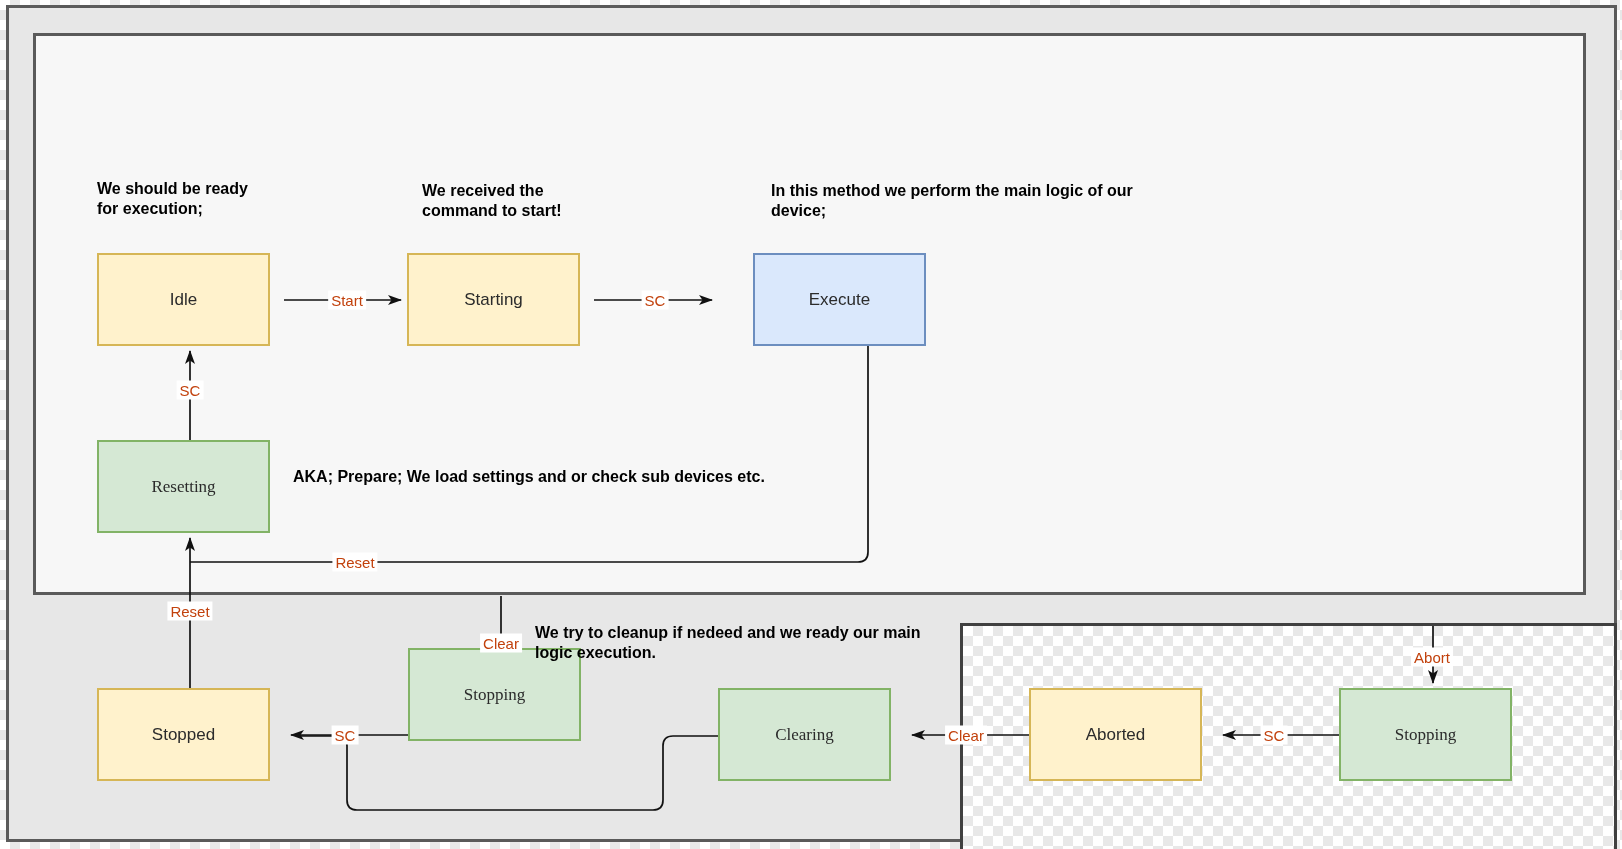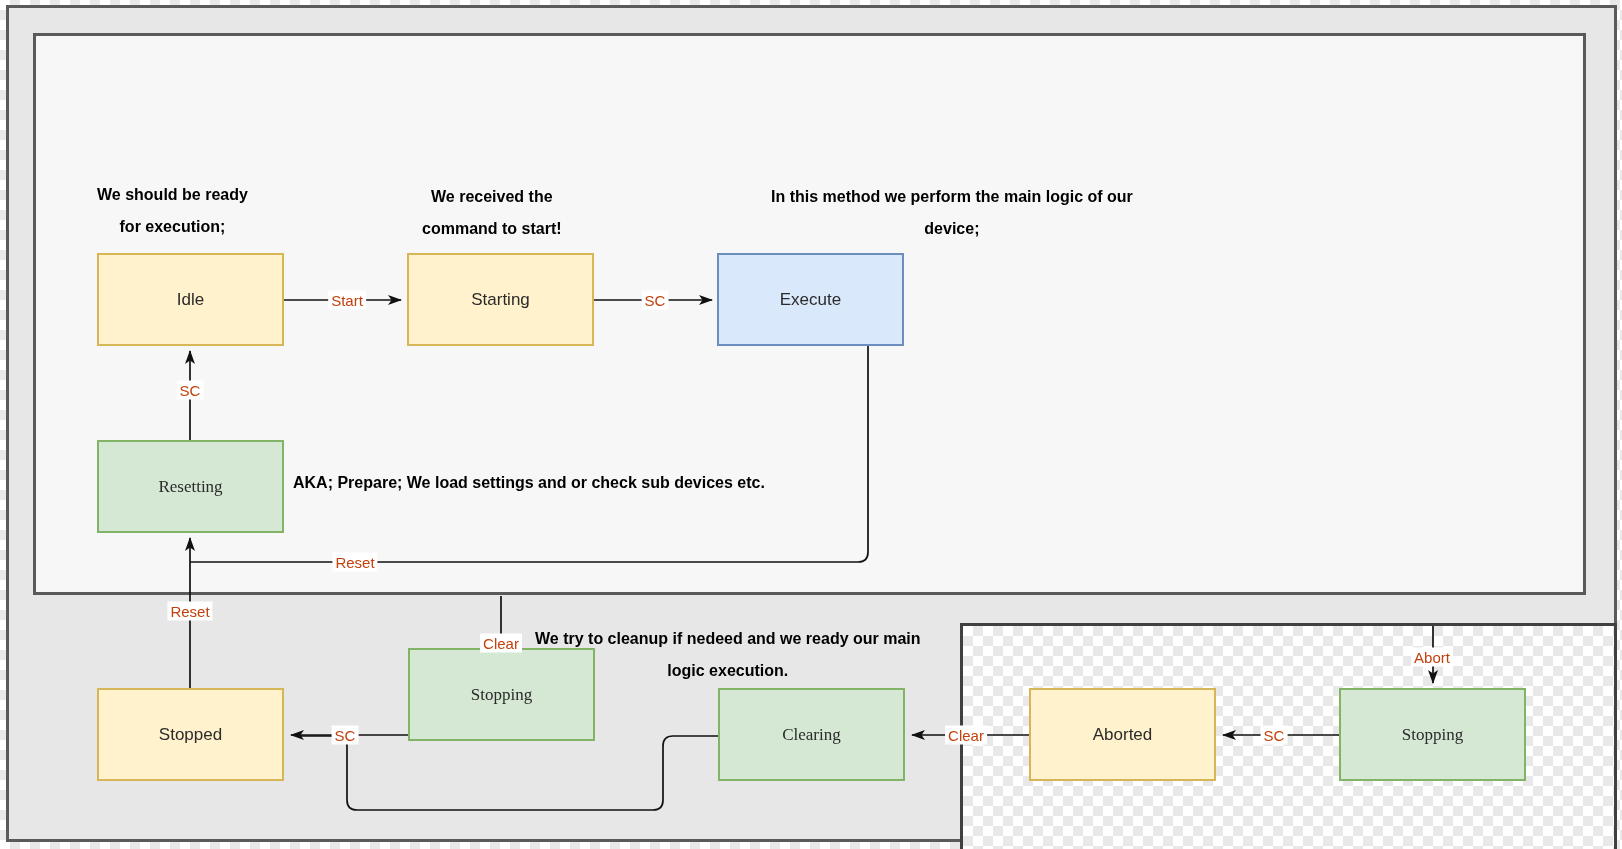--- a/index.html
+++ b/index.html
@@ -27,35 +27,35 @@
     left:960px;top:623px;width:657px;height:226px;
     background-color:#ffffff;
     background-image:repeating-conic-gradient(#e8e8e8 0% 25%, #ffffff 0% 50%);
     background-size:20px 20px;
     border:3px solid #404040;border-bottom:none;
     z-index:3;
   }
   svg.edges{position:absolute;left:0;top:0;z-index:4;pointer-events:none;}
   path.edge{fill:none;stroke:var(--edge-color,#111111);stroke-width:1.7px;}
   .state{
-    position:absolute;box-sizing:border-box;width:187px;height:93px;
+    position:absolute;box-sizing:border-box;width:173px;height:93px;
     display:flex;align-items:center;justify-content:center;
     font-size:17px;color:#2b2b2b;z-index:5;border:2px solid #999;
   }
   .state.yellow{background:var(--state-yellow-fill,#fff2cc);border-color:var(--state-yellow-stroke,#d6b656);}
   .state.green {background:var(--state-green-fill,#d5e8d4);border-color:var(--state-green-stroke,#82b366);font-family:Liberation Serif, serif;}
-  .state.blue  {background:var(--state-blue-fill,#dae8fc);border-color:var(--state-blue-stroke,#6c8ebf);}
+  .state.blue  {background:var(--state-blue-fill,#dae8fc);border-color:var(--state-blue-stroke,#6c8ebf);margin-left:36px;}
   .elabel{
     position:absolute;transform:translate(-50%,-50%);
     background:#ffffff;padding:0 3px;font-size:15px;color:#c2410c;
     white-space:nowrap;z-index:6;line-height:19px;
   }
   .note{
     position:absolute;font-size:16px;font-weight:bold;color:#000;
-    line-height:32px;white-space:pre-line;z-index:6;text-align:center;
+    line-height:20px;white-space:pre-line;z-index:6;
   }
 </style>
 </head>
 <body>
 
 <div class="region machine-region"></div>
 <div class="region running-region"></div>
 <div class="region abort-region"></div>
 
 <svg class="edges" width="1622" height="849" viewBox="0 0 1622 849">

